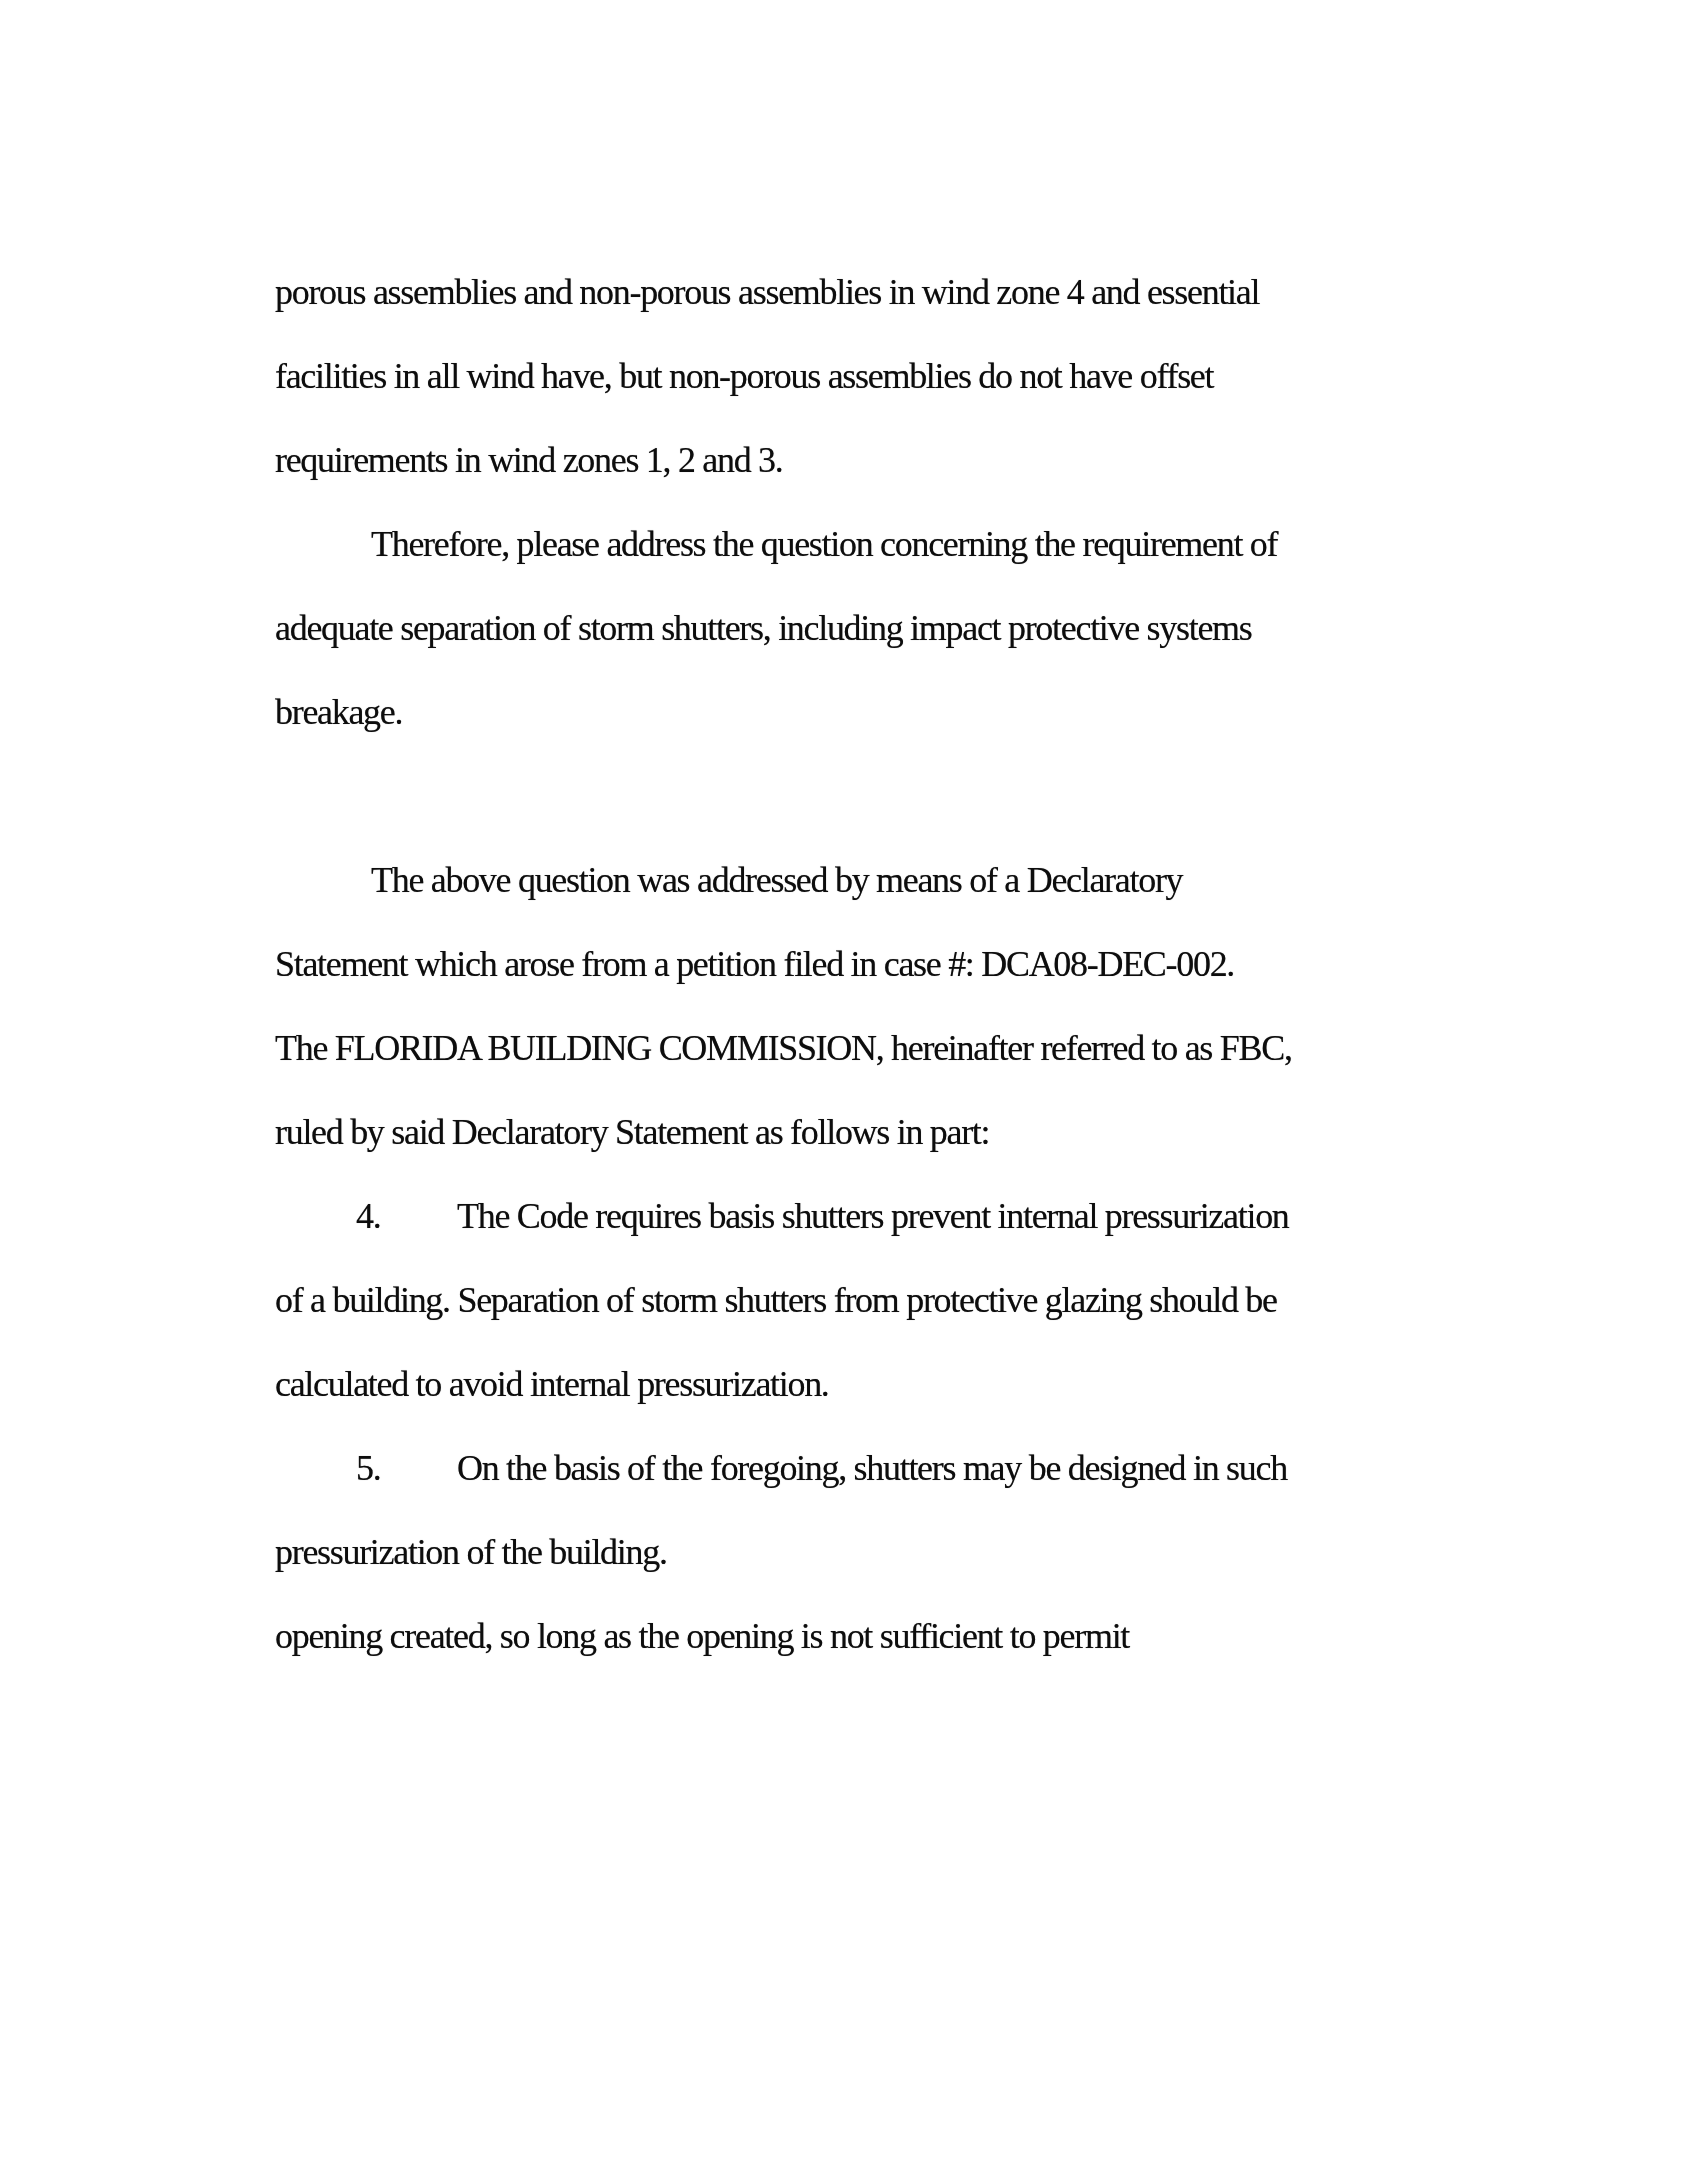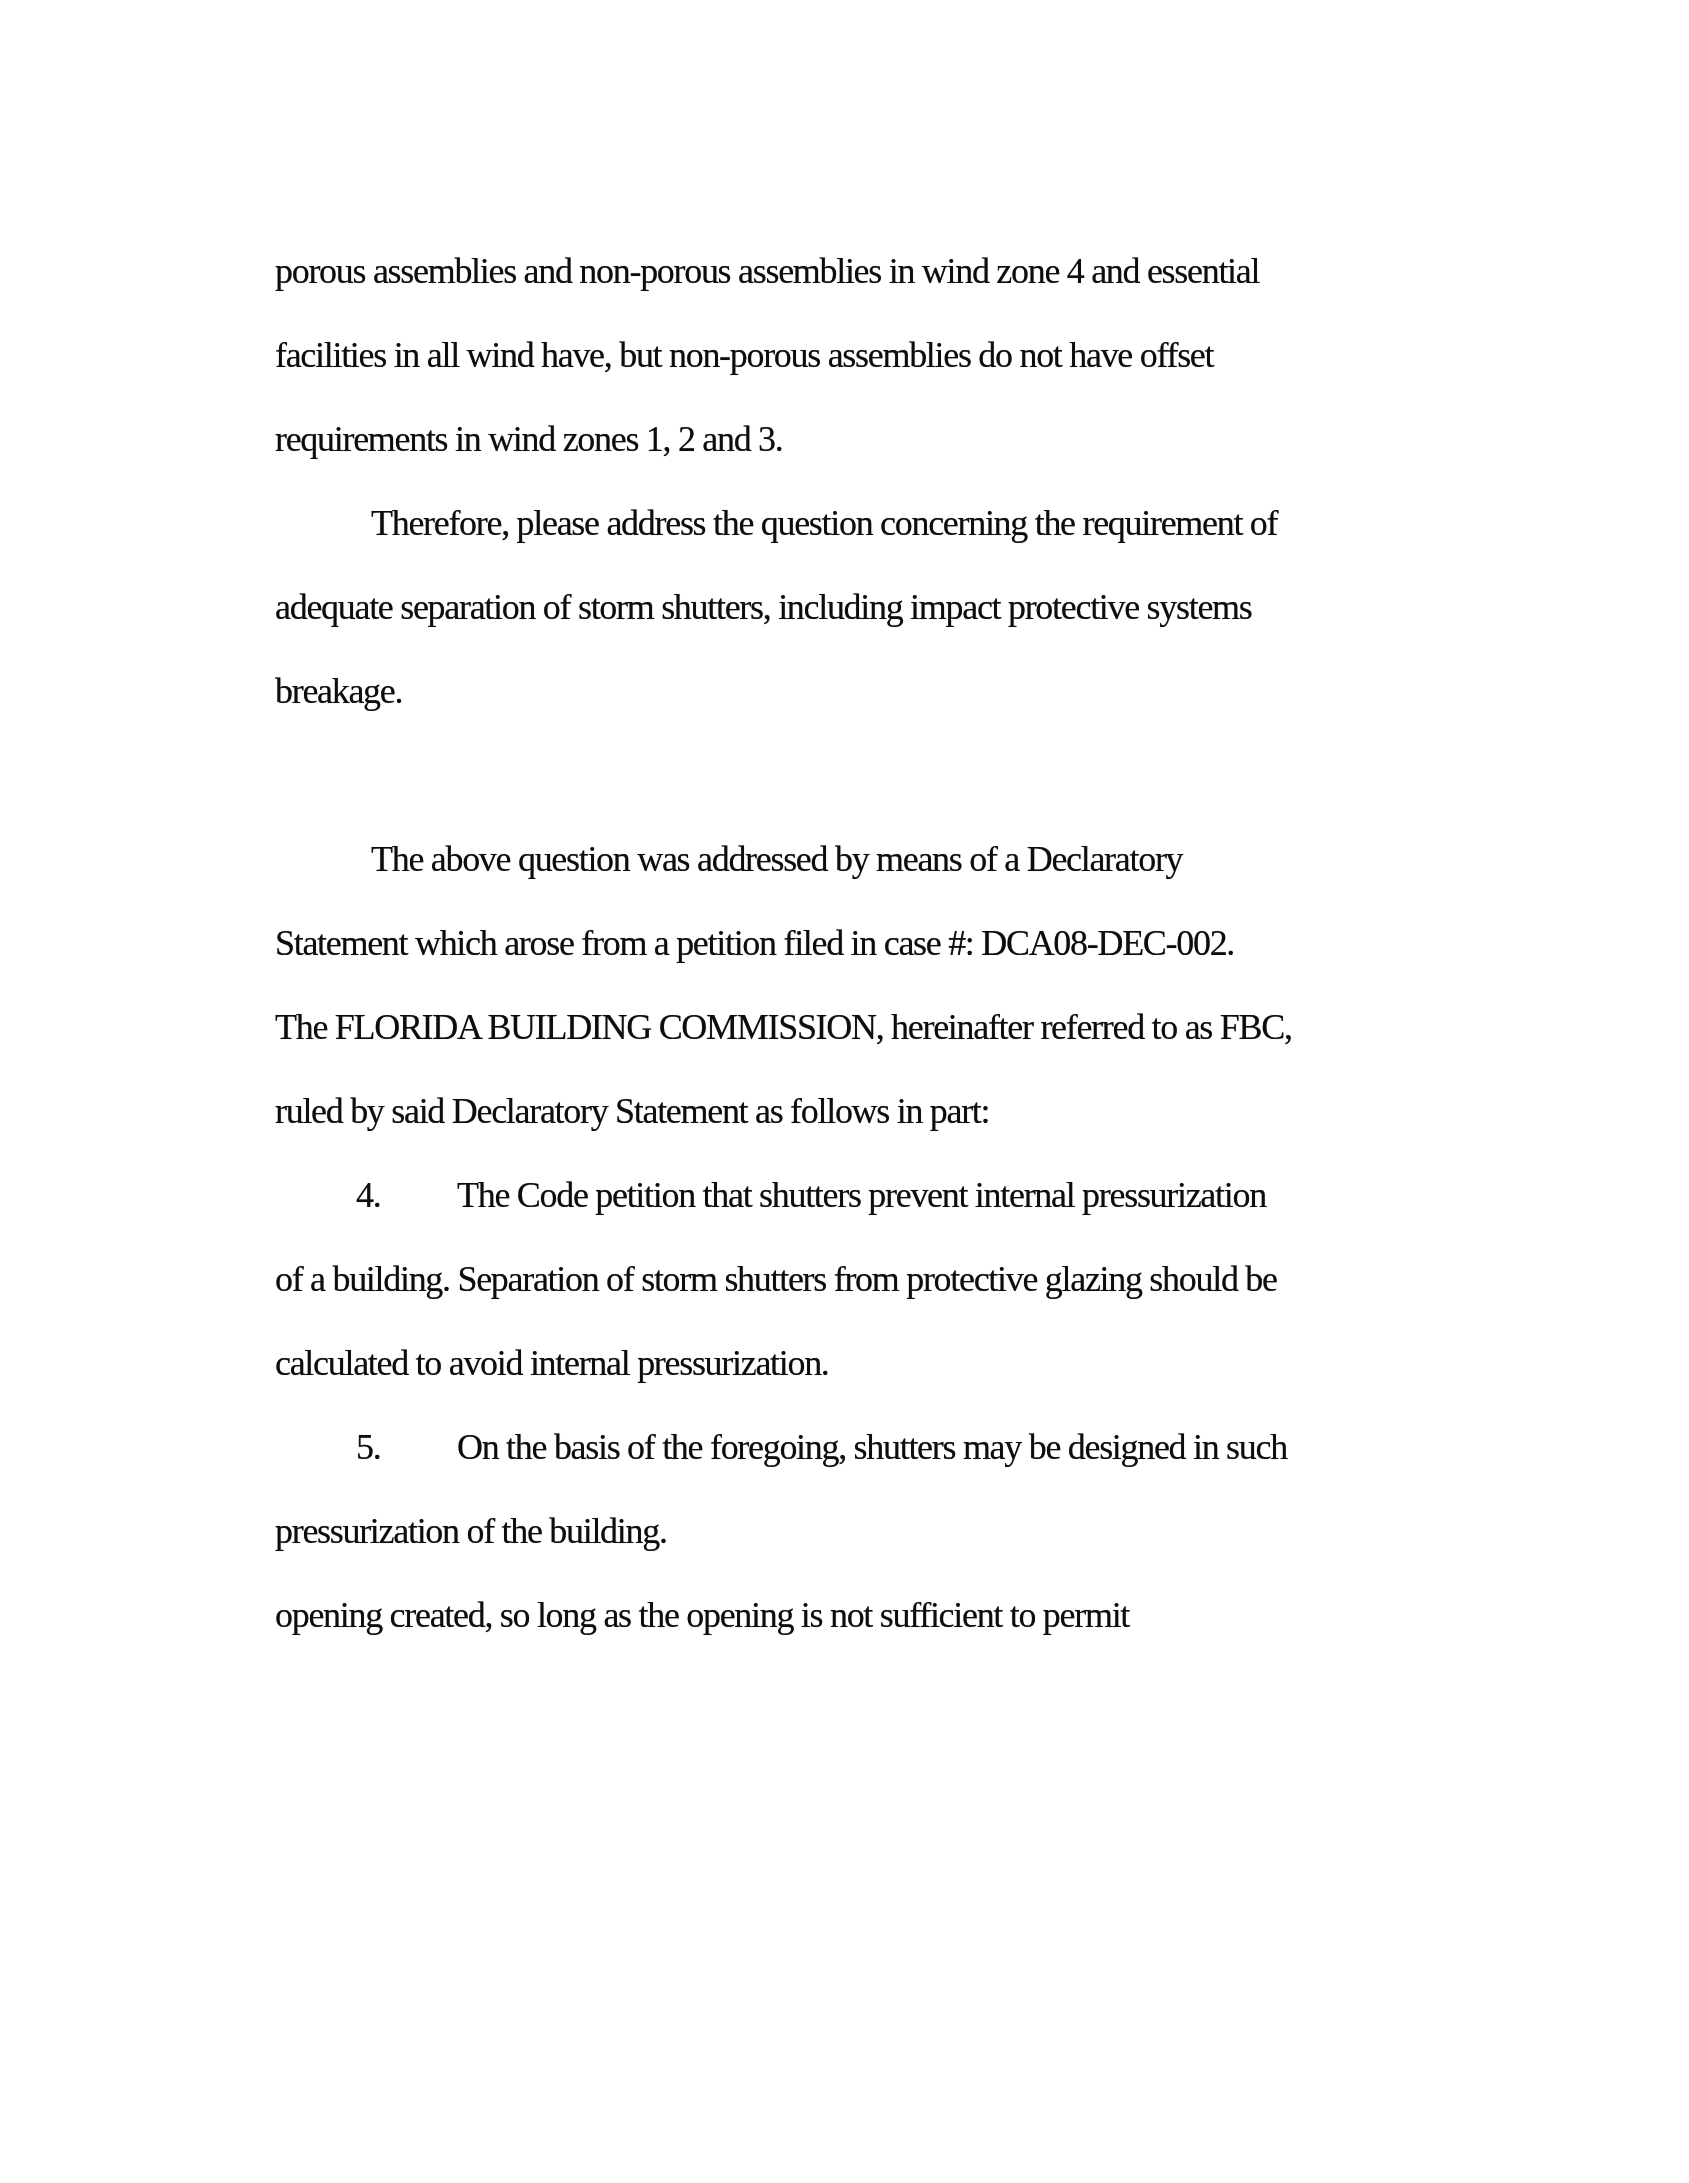--- a/index.html
+++ b/index.html
@@ -13,20 +13,21 @@
     height: 1820px;
     background: #ffffff;
     overflow: hidden;
     box-sizing: border-box;
     padding: 229px 252px 0 275px;
     font-family: "Liberation Serif", "DejaVu Serif", serif;
     font-size: 36px;
     letter-spacing: -1.3px;
     color: #0d0d0d;
     text-shadow: 0 0 0.7px rgba(0,0,0,0.55);
+    margin-top: 21px;
   }
   .para { margin: 0; }
   .para.gap-before { margin-top: 84px; }
   .line {
     line-height: 84px;
     white-space: nowrap;
   }
   .para.indent .line.first {
     text-indent: 96px;
   }
@@ -66,21 +67,21 @@
   </div>
 
   <div class="para indent gap-before">
     <div class="line first">The above question was addressed by means of a Declaratory</div>
     <div class="line">Statement which arose from a petition filed in case #: DCA08-DEC-002.</div>
     <div class="line">The FLORIDA BUILDING COMMISSION, hereinafter referred to as FBC,</div>
     <div class="line">ruled by said Declaratory Statement as follows in part:</div>
   </div>
 
   <div class="para numbered">
-    <div class="line first"><span class="tab-spacer"></span><span class="list-number">4.</span><span>The Code petition that shutters prevent internal pressurization</span></div>
+    <div class="line first"><span class="tab-spacer"></span><span class="list-number">4.</span><span>The Code requires basis shutters prevent internal pressurization</span></div>
     <div class="line">of a building. Separation of storm shutters from protective glazing should be</div>
     <div class="line">calculated to avoid internal pressurization.</div>
   </div>
 
   <div class="para numbered">
     <div class="line first"><span class="tab-spacer"></span><span class="list-number">5.</span><span>On the basis of the foregoing, shutters may be designed in such</span></div>
     <div class="line">pressurization of the building.</div>
     <div class="line">opening created, so long as the opening is not sufficient to permit</div>
   </div>
 

